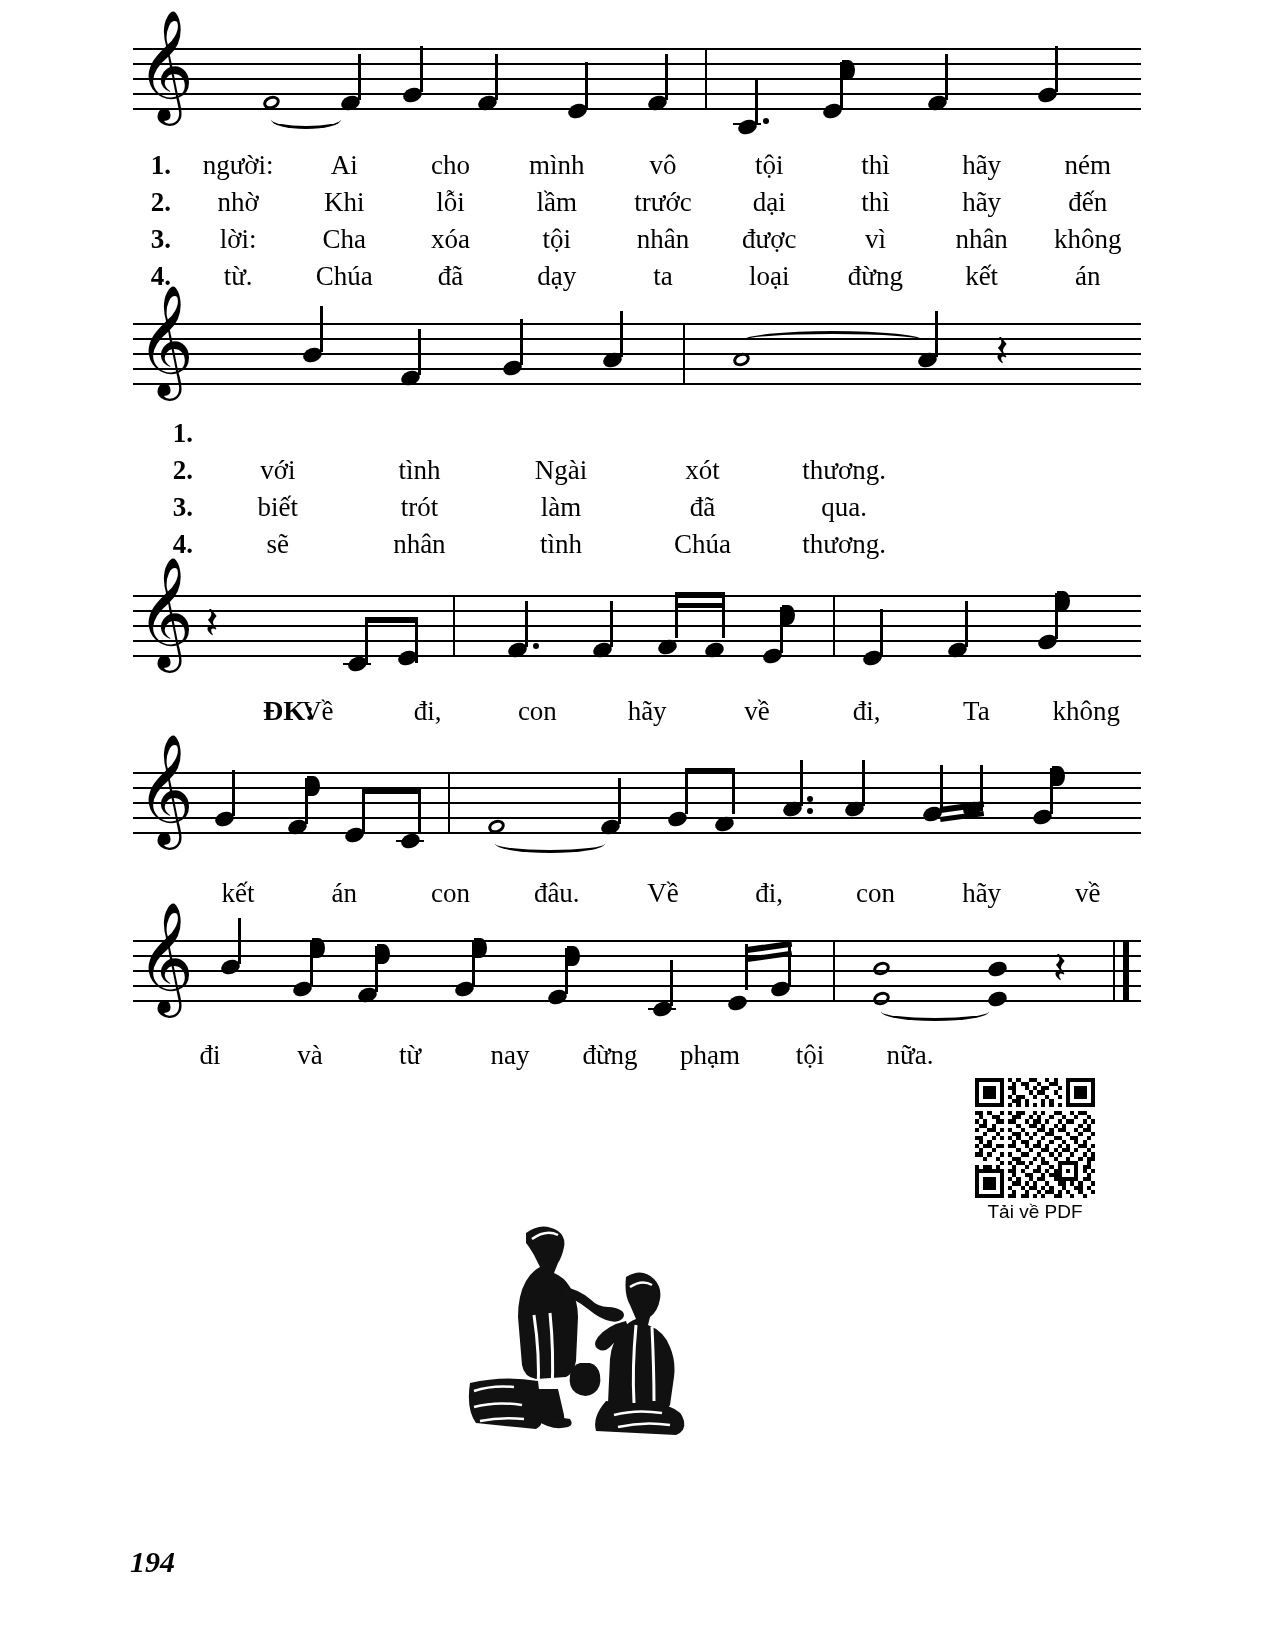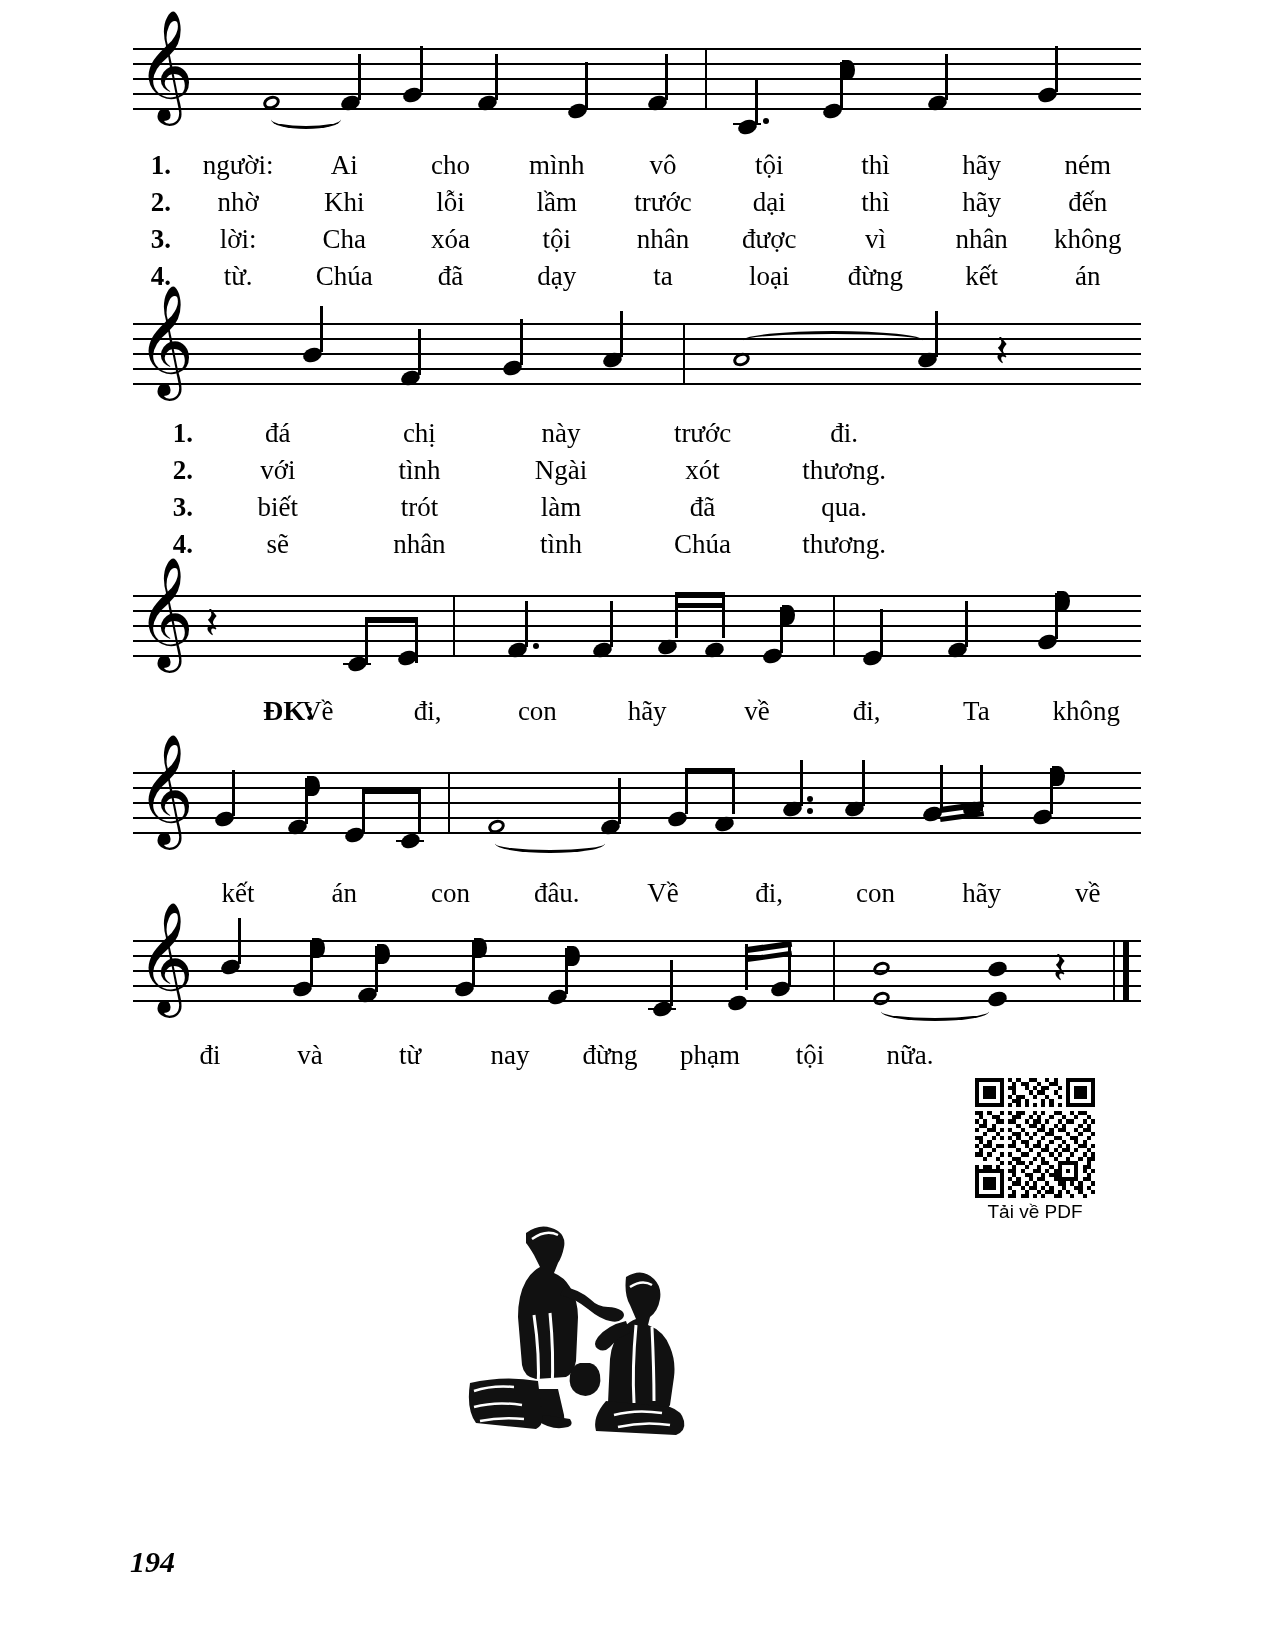--- a/index.html
+++ b/index.html
@@ -369,27 +369,20 @@
       <div class="nh" style="left:785px;top:30px;"></div>
       <div class="stem" style="left:802px;top:-12px;"></div>
 
       <div class="rest-q" style="left:862px;top:6px;">𝄽</div>
     </div>
   </div>
 
   <div class="lyric-block" style="top:418px; left:155px; width:760px;">
     <div class="lyric-row">
       <div class="lyric-num">1.</div>
-      <div class="lyric-words">
-        <span>đá</span>
-        <span>chị</span>
-        <span>này</span>
-        <span>trước</span>
-        <span>đi.</span>
-      </div>
     </div>
     <div class="lyric-row">
       <div class="lyric-num">2.</div>
       <div class="lyric-words">
         <span>với</span>
         <span>tình</span>
         <span>Ngài</span>
         <span>xót</span>
         <span>thương.</span>
       </div>

